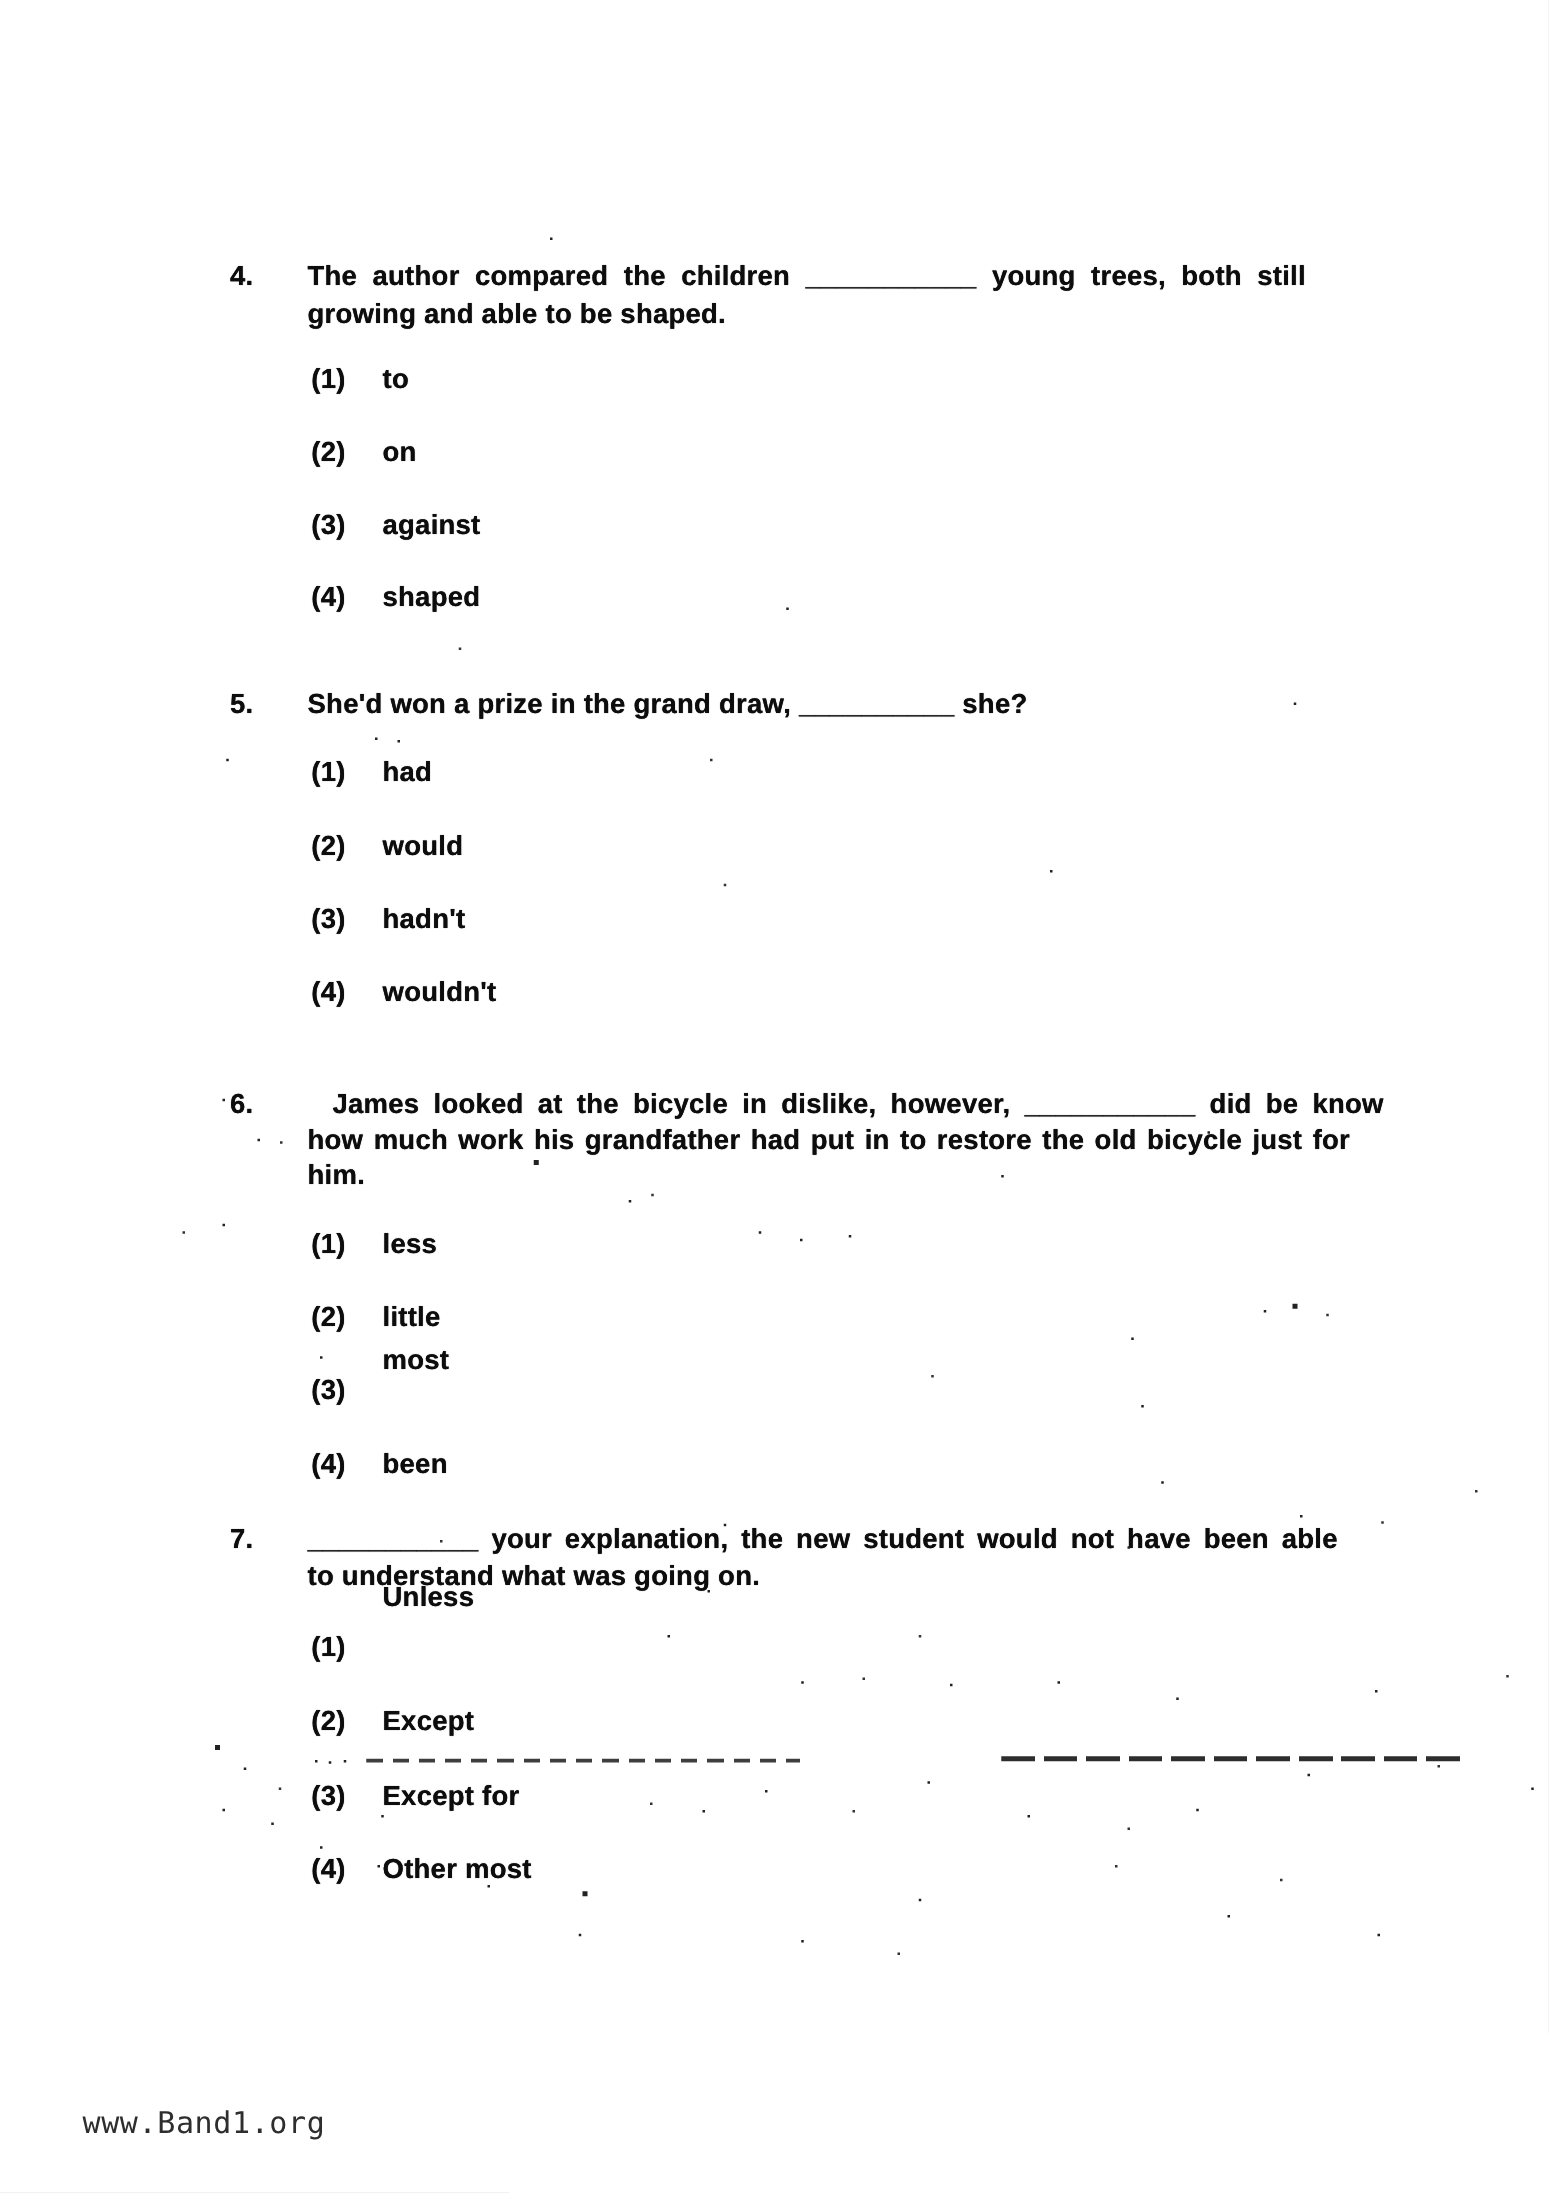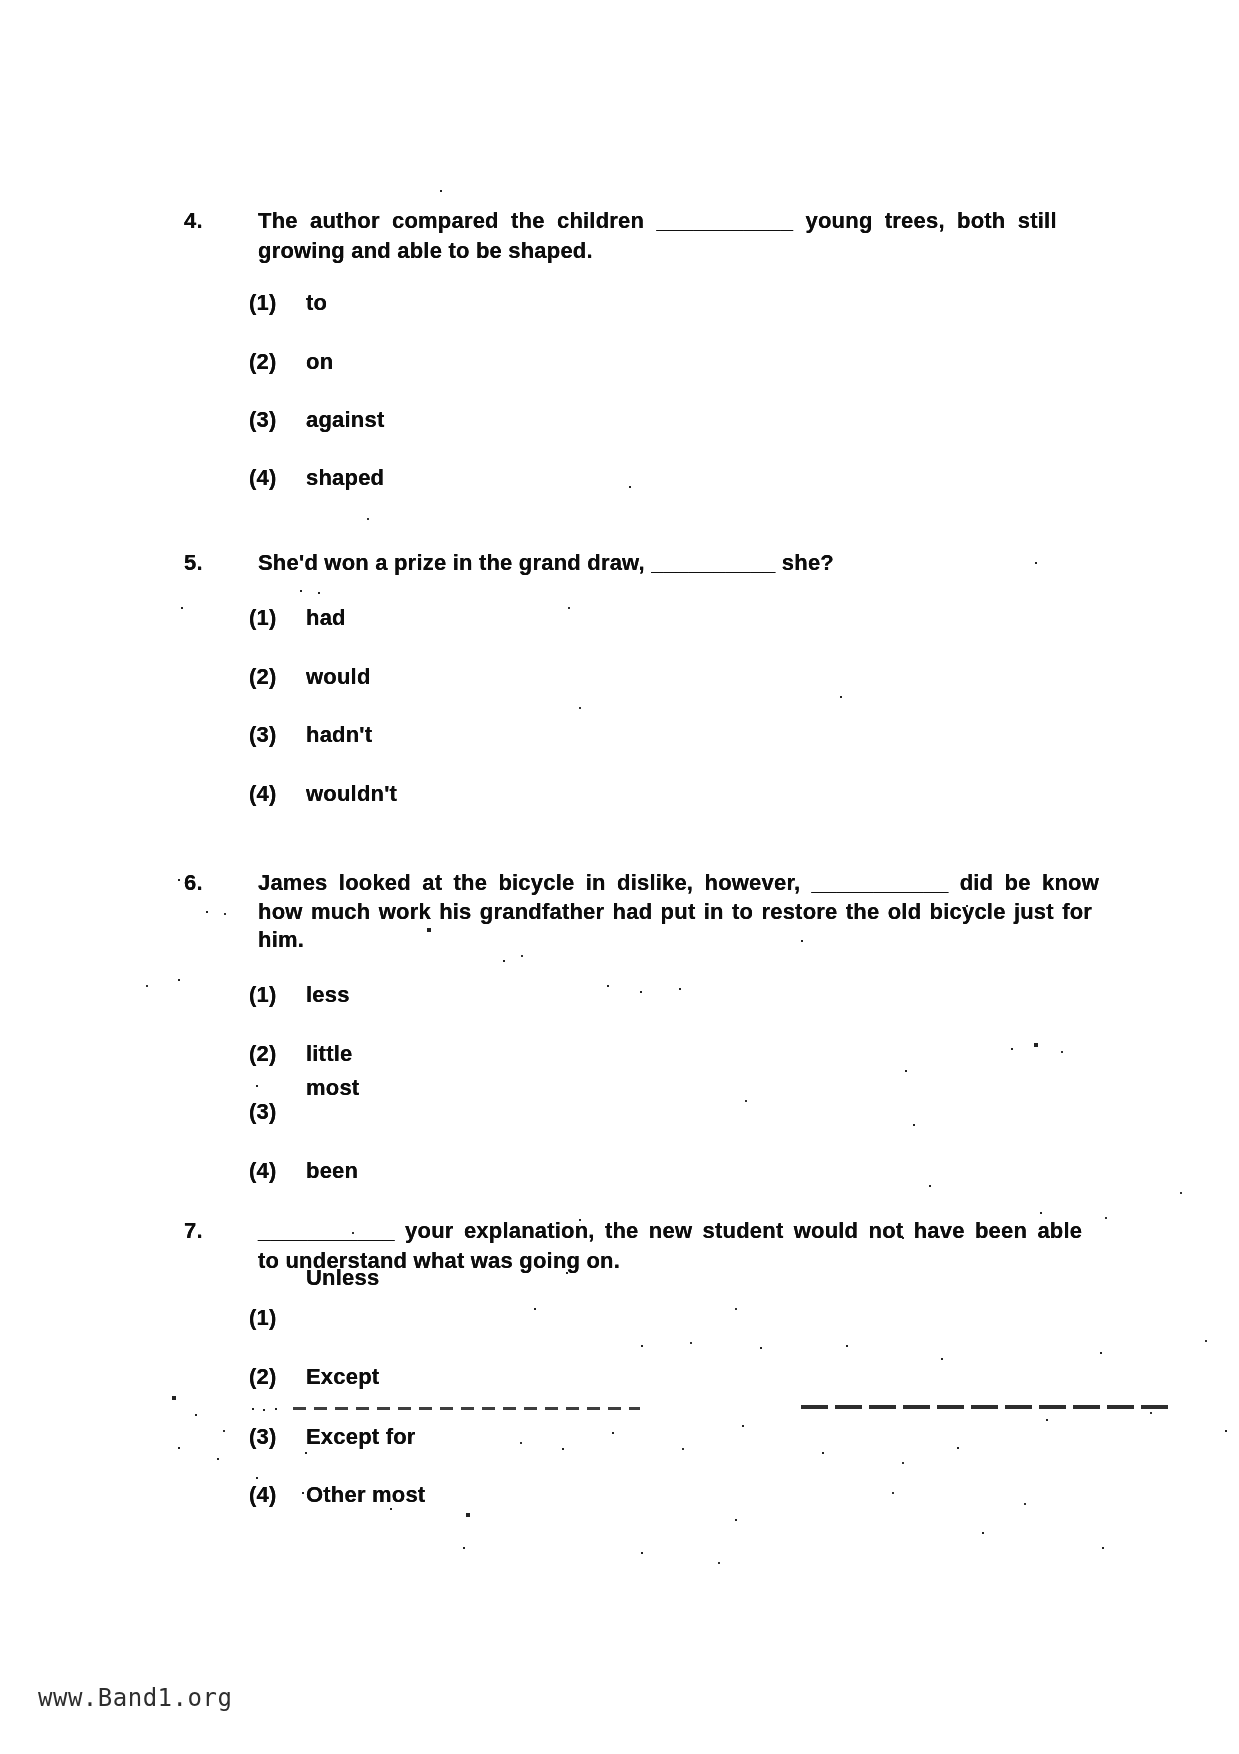--- a/index.html
+++ b/index.html
@@ -16,23 +16,23 @@
     position:absolute;
     font-size:22px;
     font-weight:700;
     line-height:30px;
     white-space:nowrap;
     color:#0d0d0d;
     text-shadow:0 0 0.6px #000;
     letter-spacing:0.2px;
   }
   .qnum{left:184px;width:50px;}
-  .qline{left:258px;text-align:center;}
+  .qline{left:246px;text-align:center;}
   .ws6{word-spacing:6px;}
-  .ws5{word-spacing:5px;}
+  .ws5{word-spacing:5px;margin-left:20px;}
   .ws4{word-spacing:4px;}
   .ws2{word-spacing:2px;}
   .opt-num{left:249px;width:44px;}
   .opt-label{left:306px;}
   
   .dash-a{
     position:absolute;left:293px;top:1407px;width:347px;height:3px;
     background:repeating-linear-gradient(90deg,#1c1c1c 0 13px,transparent 13px 21px);
     opacity:.85;
   }
@@ -68,21 +68,21 @@
       1150px 1412px 0 0 #333, 1225px 1430px 0 0 #222, 390px 1508px 0 0 #222,
       467px 1514px 0 1px #222, 735px 1519px 0 0 #222, 1024px 1503px 0 0 #333,
       641px 1552px 0 0 #222, 463px 1547px 0 0 #222, 718px 1562px 0 0 #333,
       982px 1532px 0 0 #222, 1102px 1547px 0 0 #222, 892px 1492px 0 0 #333,
       302px 1492px 0 0 #222, 256px 1477px 0 0 #222, 352px 1232px 0 0 #333,
       566px 1272px 0 0 #222, 902px 1237px 0 0 #222, 1040px 1212px 0 0 #222,
       1105px 1217px 0 0 #333;
   }
   .footer{
     position:absolute;
-    left:38px;top:1684px;
+    left:66px;top:1684px;
     font-family:"DejaVu Sans Mono", monospace;
     font-size:24px;
     font-weight:400;
     color:#2e2e2e;
     letter-spacing:0.5px;
   }
 </style>
 </head>
 <body>
 

